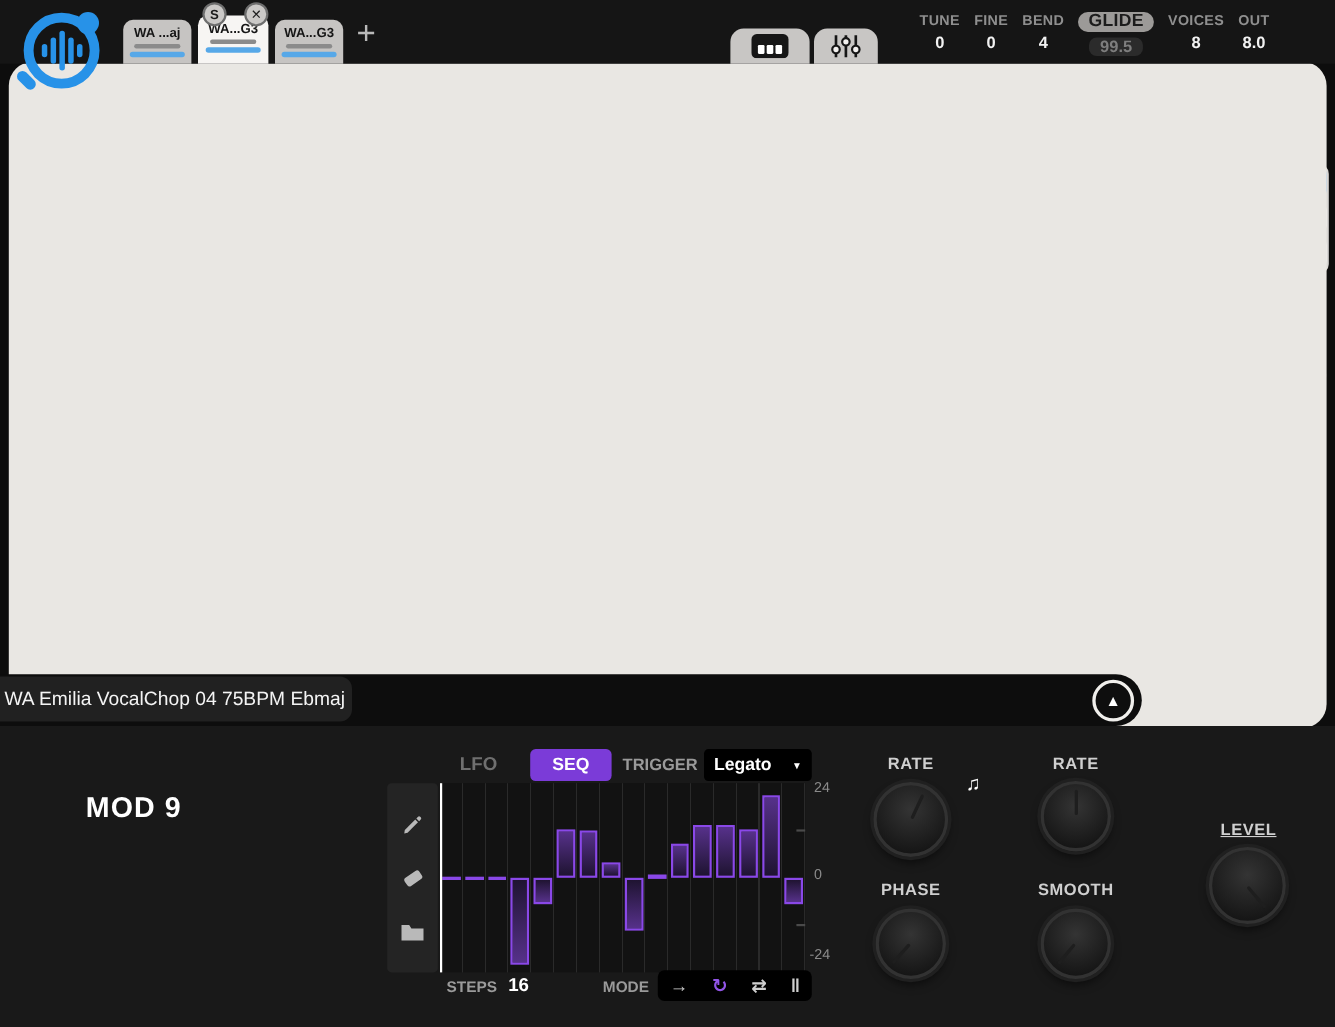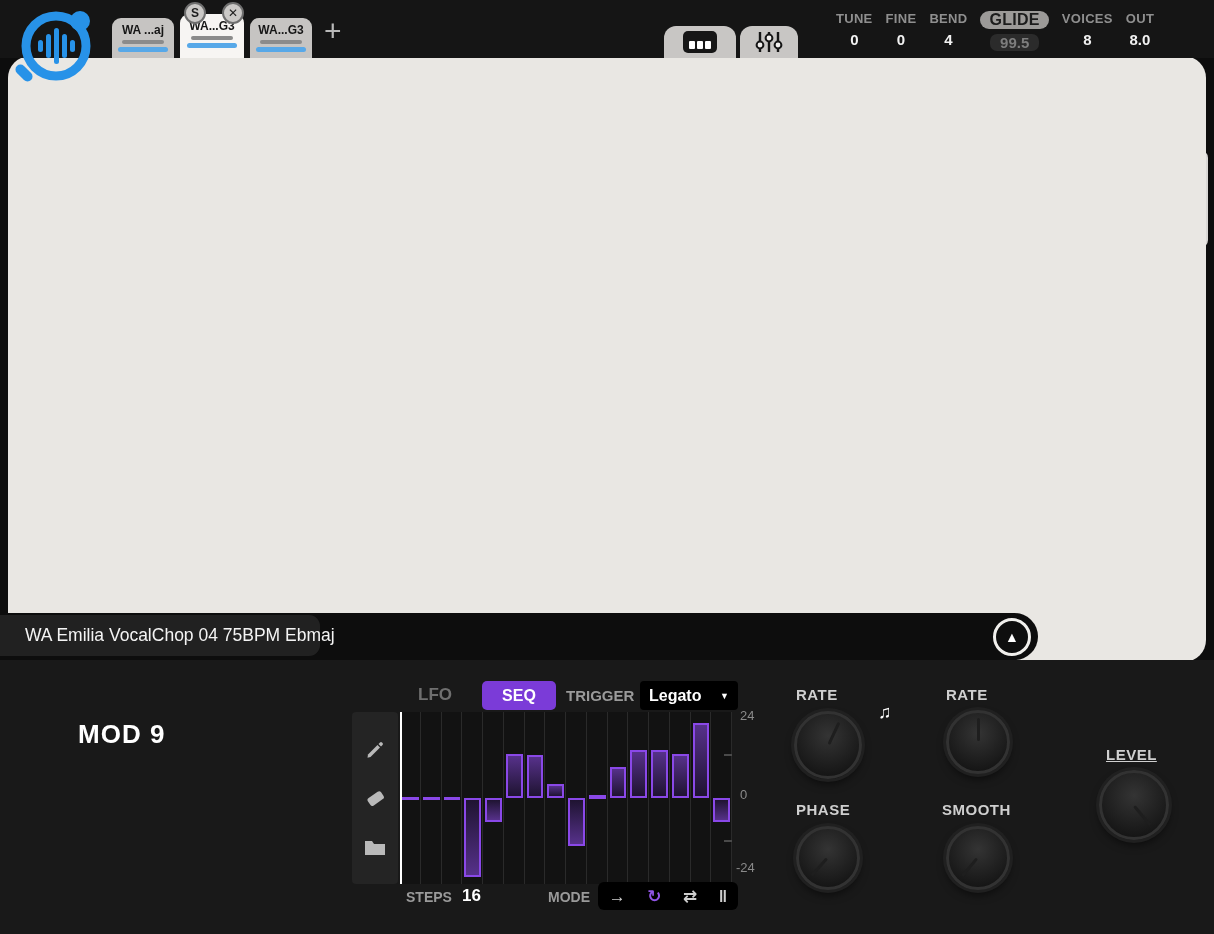--- a/index.html
+++ b/index.html
@@ -114,21 +114,21 @@
   .pill { height:18px; border-radius:16px; display:flex; align-items:center; justify-content:center; font-weight:bold; font-size:16px; cursor:pointer; }
   .pill.teal { width:52px; margin-right:5px; border:3px solid #17b2a0; background:#0d2321; color:#35d6c2; letter-spacing:.5px; }
   .pill.mod { width:47px; margin-right:8px; background:#a774da; color:#fff; }
   .pill.mod.first { margin-left:4px; }
   .pill.mod.active { background:#f4f2f0; color:#9a6bd4; }
   .pill.adsr { width:47px; margin-right:9px; background:#c2187c; color:#fff; }
   .pill.adsr.first { margin-left:5px; }
   .pill.dimmed { opacity:.55; }
   .collapse-btn { position:absolute; left:993px; top:618px; width:38px; height:38px; border-radius:50%; background:#0e0e0e; border:3px solid #f0efec; display:flex; align-items:center; justify-content:center; z-index:22; cursor:pointer; }
   .collapse-btn span { color:#fff; font-size:14px; line-height:1; }
-  .tooltip { position:absolute; left:0; top:615px; width:320px; height:41px; background:#212121; border-radius:0 11px 11px 0; display:flex; align-items:center; padding-left:25px; z-index:25; }
+  .tooltip { position:absolute; left:0; top:615px; width:320px; height:41px; background:#212121; border-radius:0 11px 11px 0; display:flex; align-items:center; padding-left:4px; z-index:25; }
   .tooltip span { color:#f4f4f4; font-size:17.5px; white-space:nowrap; }
 
   
   .mod-sec { position:absolute; left:0; top:660px; width:1214px; height:274px; background:#191919; z-index:10; }
   .mod-title { position:absolute; left:78px; top:59px; font-size:26px; font-weight:bold; color:#fff; letter-spacing:1px; }
   .lfo-lbl { position:absolute; left:418px; top:25px; font-size:17px; font-weight:bold; color:#6f6f6f; cursor:pointer; }
   .seq-btn { position:absolute; left:482px; top:21px; width:74px; height:29px; background:#7b3bd8; border-radius:5px; color:#fff; font-size:16px; font-weight:bold; display:flex; align-items:center; justify-content:center; cursor:pointer; }
   .trig-lbl { position:absolute; left:566px; top:27px; font-size:15px; font-weight:bold; color:#9a9a9a; }
   .trig-dd { position:absolute; left:640px; top:21px; width:98px; height:29px; background:#000; border-radius:4px; display:flex; align-items:center; justify-content:space-between; padding:0 9px; cursor:pointer; }
   .trig-dd .tv { color:#fff; font-size:16px; font-weight:bold; }
@@ -139,21 +139,21 @@
   .playhead { position:absolute; left:0; top:0; width:2px; height:172px; background:#fff; z-index:3; }
   .seq-bar { position:absolute; z-index:2; }
   .seq-dash { position:absolute; left:324px; width:8px; height:2px; background:#4a4a4a; }
   .scale-lbl { position:absolute; font-size:13px; color:#8a8a8a; }
   .steps-lbl { position:absolute; left:406px; top:229px; font-size:14px; font-weight:bold; color:#9a9a9a; }
   .steps-val { position:absolute; left:462px; top:226px; font-size:17px; font-weight:bold; color:#fff; }
   .mode-lbl { position:absolute; left:548px; top:229px; font-size:14px; font-weight:bold; color:#9a9a9a; }
   .mode-bar { position:absolute; left:598px; top:222px; width:140px; height:28px; background:#000; border-radius:6px; display:flex; align-items:center; justify-content:space-around; }
   .mode-ico { font-size:17px; font-weight:bold; color:#cfcfcf; cursor:pointer; line-height:1; }
   .mode-ico.active { color:#9255e8; }
-  .mlbl { position:absolute; font-size:15px; font-weight:bold; color:#cfcfcf; letter-spacing:.5px; }
+  .mlbl { position:absolute; font-size:15px; font-weight:bold; color:#cfcfcf; letter-spacing:.5px; text-align:center; }
   .note-glyph { position:absolute; left:878px; top:42px; color:#fff; font-size:18px; }
 </style>
 </head>
 <body>
 
 <div class="stage">
 
   <div class="topbar"></div>
 
   <div class="logo">

